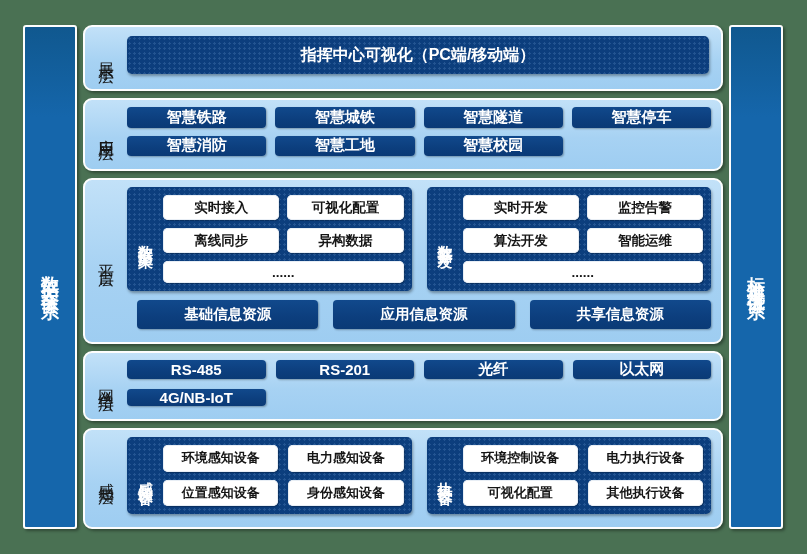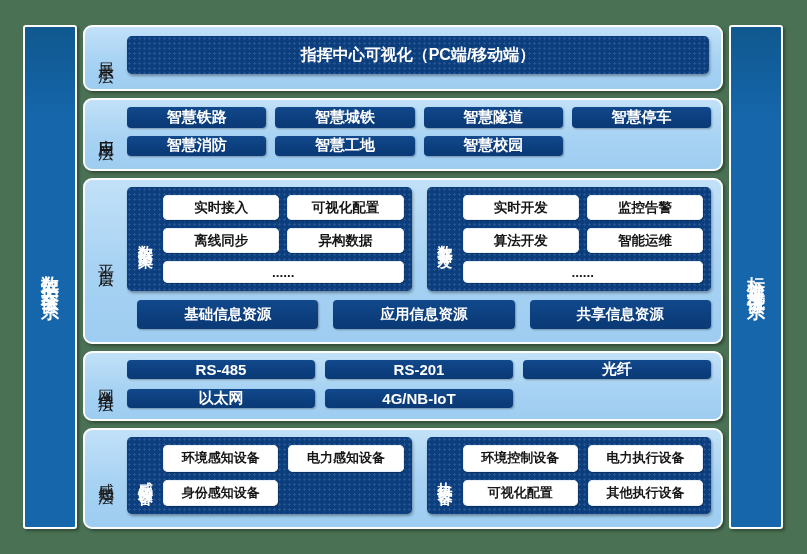--- a/index.html
+++ b/index.html
@@ -83,21 +83,21 @@
   .wbox{
     background:#fff;border-radius:5px;
     display:flex;align-items:center;justify-content:center;
     color:#161616;font-size:13.5px;font-weight:600;
     box-shadow:inset 0 0 0 1px #e8eef5,1px 1px 1px rgba(0,0,0,.25);
   }
   .wbox.span2{grid-column:1 / span 2;}
   .resources{display:grid;grid-template-columns:1fr 1fr 1fr;gap:15px;margin-top:9px;height:29px;margin-left:10px;}
   .resources .btn{font-size:14.5px;}
   
-  .net-grid{flex:1;display:grid;grid-template-columns:repeat(3,1fr);gap:10px;}
+  .net-grid{flex:1;display:grid;grid-template-columns:repeat(4,1fr);gap:10px;}
   .net-grid .btn{font-size:15px;}
   
   .perc .group-grid{gap:8px 10px;}
   .perc .wbox{font-size:13px;}
 </style>
 </head>
 <body>
 
 <div class="frame">
 
@@ -197,20 +197,21 @@
       <div class="panel-body">
         <div class="group-row">
 
           <div class="navy group">
             <div class="group-title">
               <span>感知设备</span>
             </div>
             <div class="group-grid">
               <div class="wbox">环境感知设备</div>
               <div class="wbox">电力感知设备</div>
+              <div class="wbox">位置感知设备</div>
               <div class="wbox">身份感知设备</div>
             </div>
           </div>
 
           <div class="navy group">
             <div class="group-title">
               <span>执行设备</span>
             </div>
             <div class="group-grid">
               <div class="wbox">环境控制设备</div>

